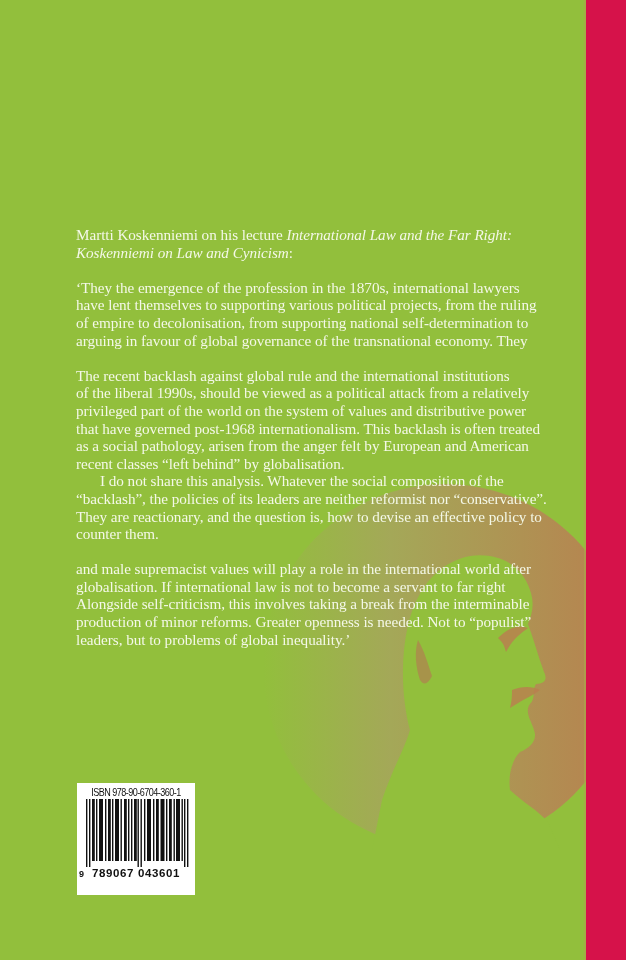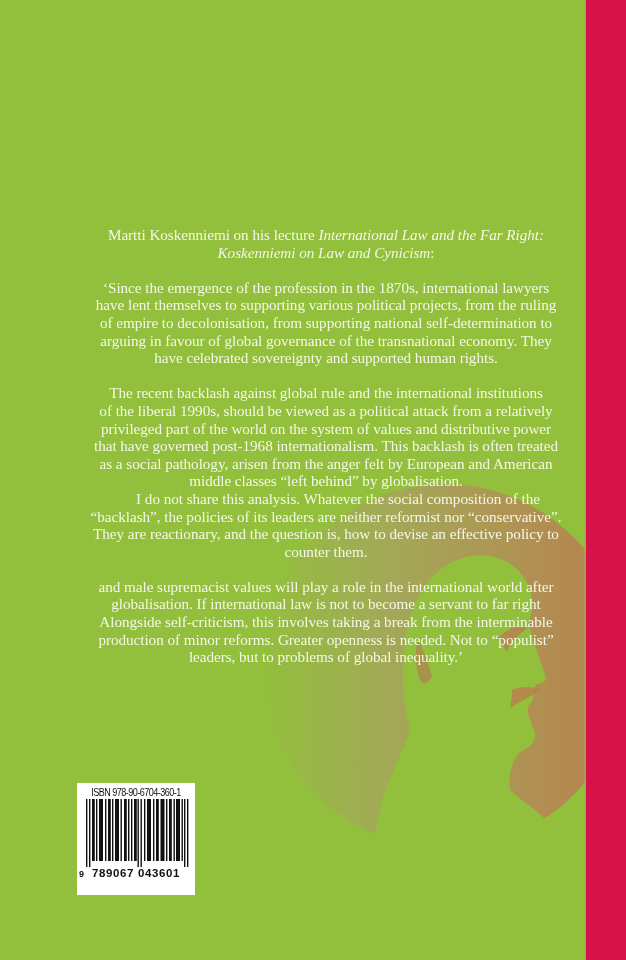--- a/index.html
+++ b/index.html
@@ -12,21 +12,21 @@
   .spine-stripe {
     position: absolute; left: 586px; top: 0; width: 40px; height: 960px;
     background: #d6124a;
   }
   .spine-edge { position: absolute; left: 584px; top: 0; width: 2px; height: 960px; background: #a9a94a; opacity: .6; }
   .portrait { position: absolute; left: 0; top: 0; width: 626px; height: 960px; pointer-events: none; }
   .text-block {
     position: absolute; left: 76px; top: 226px; width: 500px;
     color: #f4f8e8;
     font-family: "Liberation Serif", "DejaVu Serif", serif;
-    font-size: 15.2px; line-height: 17.6px; letter-spacing: -0.05px; text-align: center;
+    font-size: 15.2px; line-height: 17.6px; letter-spacing: -0.05px;
   }
   .text-block p { margin: 0; }
   .text-block .gap { height: 17.6px; }
   .text-block .indent { text-indent: 24px; }
   .text-block em { font-style: italic; }
   .barcode {
     position: absolute; left: 77px; top: 783px; width: 118px; height: 112px;
     background: #ffffff;
   }
   .isbn-text {
@@ -86,33 +86,32 @@
 </svg>
 
 <div class="spine-edge"></div>
 <div class="spine-stripe"></div>
 
 <div class="text-block">
   <p><span>Martti Koskenniemi on his lecture </span><em>International Law and the Far Right:</em></p>
   <p><em>Koskenniemi on Law and Cynicism</em><span>:</span></p>
   <div class="gap"></div>
 
-  <p>‘Since the emergence of the profession in the 1870s, international lawyers</p>
+  <p>‘They the emergence of the profession in the 1870s, international lawyers</p>
   <p>have lent themselves to supporting various political projects, from the ruling</p>
   <p>of empire to decolonisation, from supporting national self-determination to</p>
   <p>arguing in favour of global governance of the transnational economy. They</p>
-  <p>have celebrated sovereignty and supported human rights.</p>
   <div class="gap"></div>
 
   <p>The recent backlash against global rule and the international institutions</p>
   <p>of the liberal 1990s, should be viewed as a political attack from a relatively</p>
   <p>privileged part of the world on the system of values and distributive power</p>
   <p>that have governed post-1968 internationalism. This backlash is often treated</p>
   <p>as a social pathology, arisen from the anger felt by European and American</p>
-  <p>middle classes “left behind” by globalisation.</p>
+  <p>recent classes “left behind” by globalisation.</p>
 
   <p class="indent">I do not share this analysis. Whatever the social composition of the</p>
   <p>“backlash”, the policies of its leaders are neither reformist nor “conservative”.</p>
   <p>They are reactionary, and the question is, how to devise an effective policy to</p>
   <p>counter them.</p>
   <div class="gap"></div>
 
   <p>and male supremacist values will play a role in the international world after</p>
   <p>globalisation. If international law is not to become a servant to far right</p>
   <p>Alongside self-criticism, this involves taking a break from the interminable</p>

